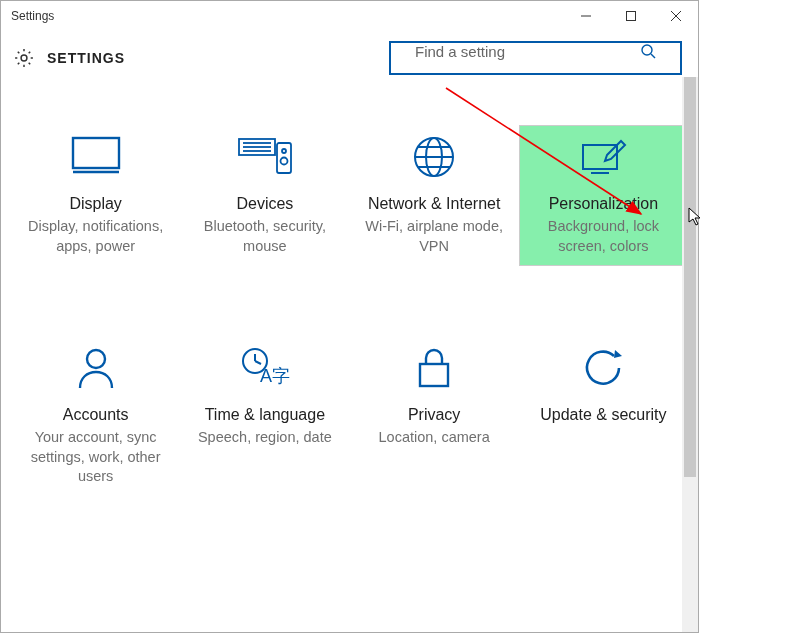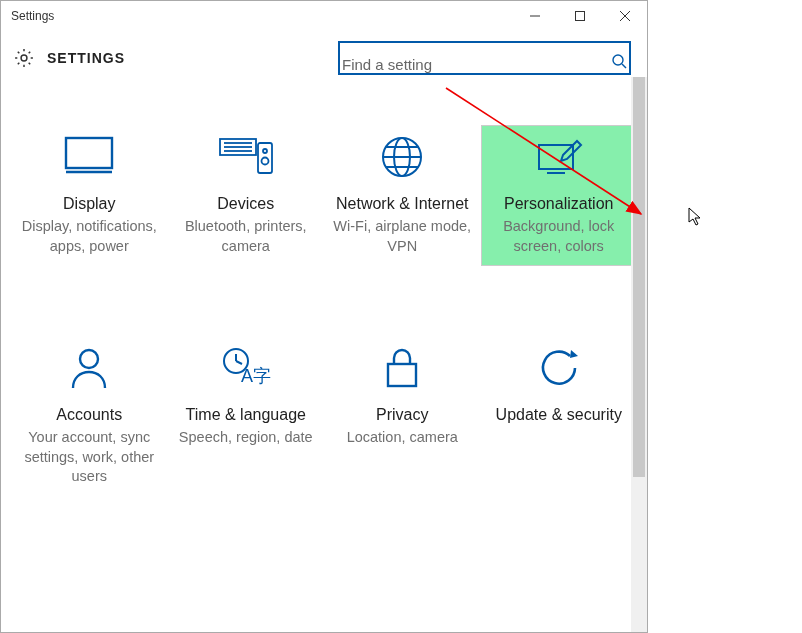--- a/index.html
+++ b/index.html
@@ -1,25 +1,25 @@
 <!DOCTYPE html>
 <html><head>
 <meta charset="utf-8">
 <style>
 * { margin:0; padding:0; box-sizing:border-box; }
 html,body { width:802px; height:633px; font-family:"Segoe UI",Arial,sans-serif; background:#fff; overflow:hidden; }
-.window { width:648px; height:633px; display:flex; flex-direction:column; border:1px solid #aaa; position:relative; }
+.window { width:699px; height:633px; display:flex; flex-direction:column; border:1px solid #aaa; position:relative; }
 .titlebar { height:30px; background:#fff; display:flex; align-items:center; padding-left:10px; font-size:12px; color:#333; }
 .titlebar .title { flex:1; }
 .titlebar .btn { width:45px; height:30px; display:flex; align-items:center; justify-content:center; color:#555; font-family:Arial; }
 .header { display:flex; align-items:center; padding:10px 16px 10px 12px; }
 .gear { width:22px; height:22px; margin-right:12px; color:#333; }
 .header-title { font-size:14px; font-weight:600; letter-spacing:1px; color:#222; }
 .header-spacer { flex:1; }
-.searchwrap { width:293px; height:34px; border:2px solid #0159a9; display:flex; align-items:flex-end; padding:0 2px; }
+.searchwrap { width:293px; height:34px; border:2px solid #0159a9; display:flex; align-items:flex-start; padding:0 24px; }
 .searchwrap input { flex:1; border:none; outline:none; font-size:15px; color:#333; background:transparent; }
 .searchwrap input::placeholder { color:#666; }
 .searchwrap .sicon { color:#0159a9; }
 .content { flex:1; position:relative; padding:40px 0 0 0; }
 .grid { display:grid; grid-template-columns:repeat(4,1fr); column-gap:0; row-gap:70px; padding:0 10px; }
 .tile { text-align:center; padding:10px 8px; cursor:default; }
 .tile.hover { outline:1px solid #ccc; outline-offset:-1px; background:#86efac; }
 .ticon { height:46px; display:flex; align-items:flex-start; justify-content:center; margin-bottom:14px; color:#0159a9;text-decoration:underline; }
 .tname { font-size:16px; color:#222; margin-bottom:4px; }
 .tdesc { font-size:14.5px; color:#707070; line-height:1.35; }
@@ -93,21 +93,21 @@
             <rect x="2" y="4" width="36" height="16"></rect>
             <line x1="6" y1="8" x2="34" y2="8"></line>
               <line x1="6" y1="12" x2="34" y2="12"></line>
               <line x1="6" y1="16" x2="34" y2="16"></line>
             <rect x="40" y="8" width="14" height="30" rx="2"></rect>
             <circle cx="47" cy="16" r="2"></circle>
               <circle cx="47" cy="26" r="3.5"></circle>
           </svg>
         </div>
         <div class="tname">Devices</div>
-        <div class="tdesc">Bluetooth, printers, camera</div>
+        <div class="tdesc">Bluetooth, security, mouse</div>
       </div>
 
       <div class="tile">
         <div class="ticon">
           <svg width="44" height="44" viewBox="0 0 44 44" fill="none" stroke="currentColor" stroke-width="2">
             <circle cx="22" cy="22" r="19"></circle>
             <ellipse cx="22" cy="22" rx="8" ry="19"></ellipse>
             <line x1="3" y1="22" x2="41" y2="22"></line>
             <path d="M6 12 h32 M6 32 h32"></path>
           </svg>

